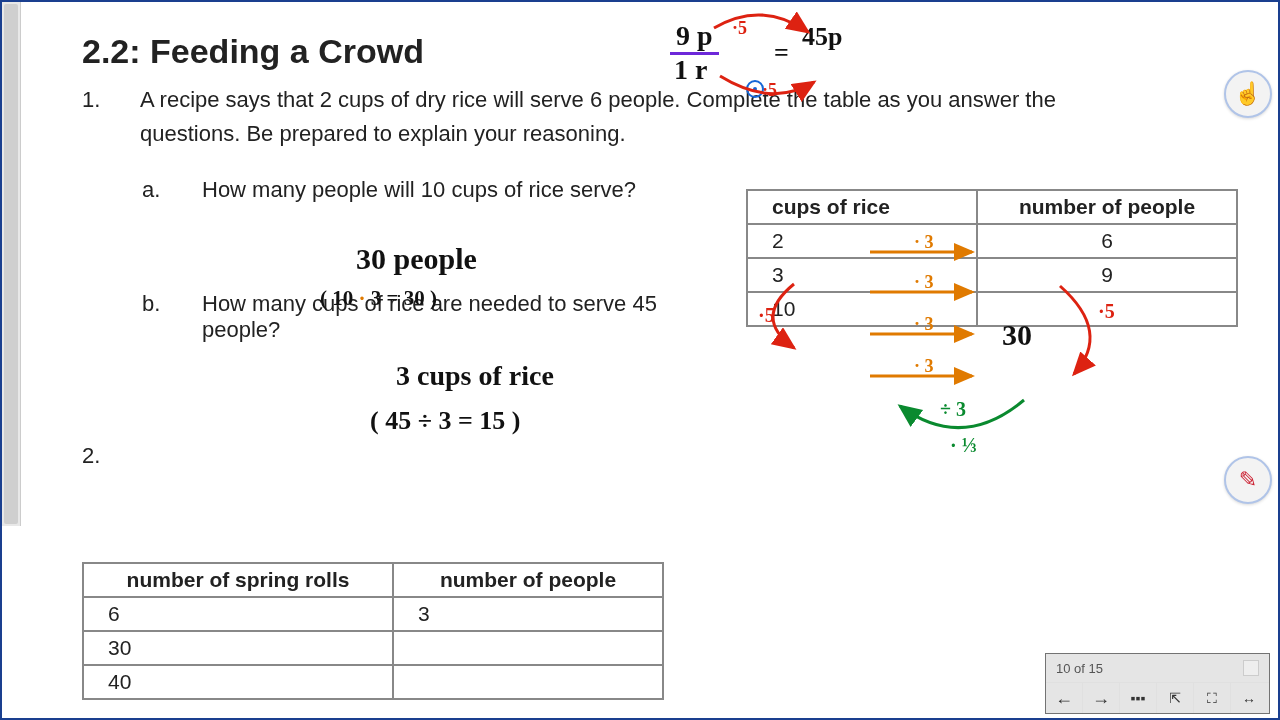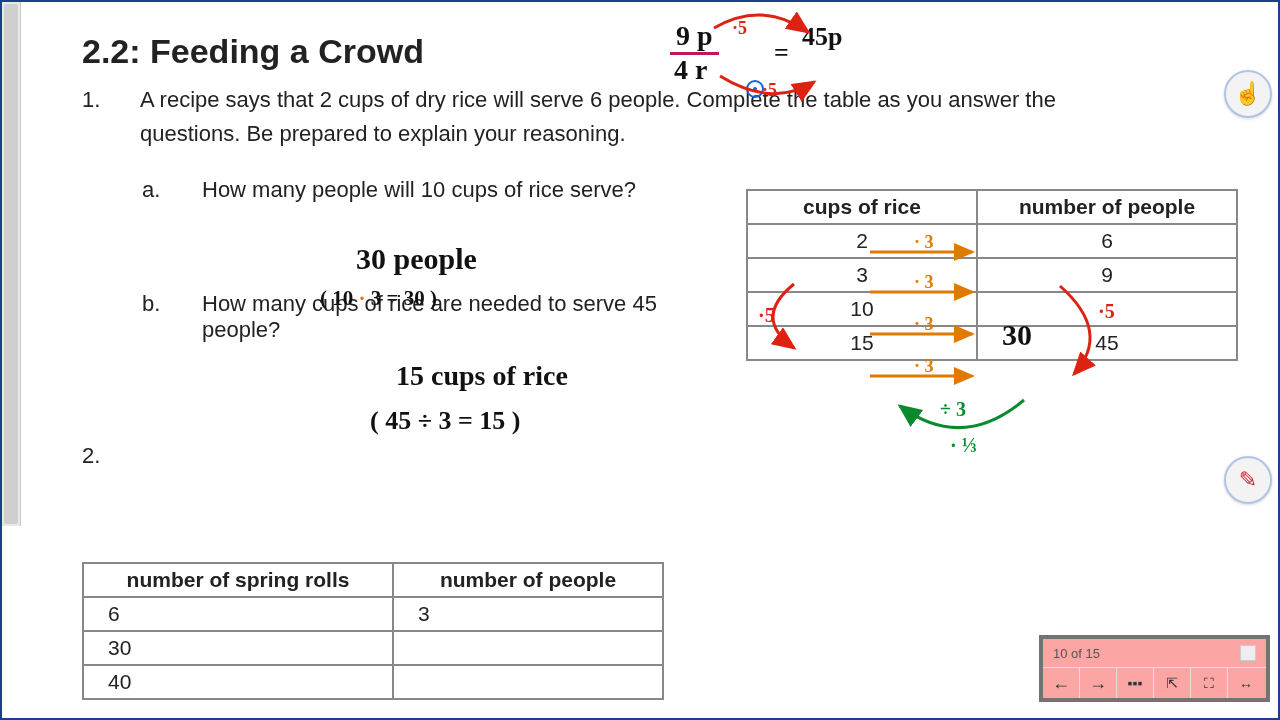--- a/index.html
+++ b/index.html
@@ -53,21 +53,21 @@
   table.data th, table.data td {
     border: 2px solid #888;
     padding: 4px 24px;
     font-size: 21px;
     text-align: left;
     background: #fff;
   }
   table.data th { font-weight: 700; text-align: center; }
   .rice-table { position: absolute; left: 744px; top: 187px; }
   .rice-table th, .rice-table td { padding: 4px 18px; }
-  .rice-table th:first-child, .rice-table td:first-child { width: 180px; text-align: center; }
+  .rice-table th:first-child, .rice-table td:first-child { width: 180px; text-align: left; }
   .rice-table th:last-child, .rice-table td:last-child { width: 210px; text-align: center; }
   .rolls-table { position: absolute; left: 80px; top: 560px; }
   .rolls-table th:first-child, .rolls-table td:first-child { width: 260px; }
   .rolls-table th:last-child, .rolls-table td:last-child { width: 220px; }
 
   
   .hw { position: absolute; font-family: "Comic Sans MS", "Bradley Hand", cursive; font-weight: 600; }
   .black { color: #111; }
   .orangeDot { color: #e07a00; }
   .orange { color: #e07a00; font-weight: 700; }
@@ -82,22 +82,22 @@
     border: 2px solid #b0c4e8;
     box-shadow: 0 1px 3px rgba(0,0,0,0.15);
     display:flex; align-items:center; justify-content:center;
     font-size: 22px; color:#555;
   }
   .tool-hand { top: 68px; }
   .tool-pen  { top: 454px; }
 
   
   .nav {
-    position: absolute; right: 8px; bottom: 16px;
-    border: 4px solid #737373; background:#fca5a5;
+    position: absolute; right: 8px; bottom: 4px;
+    border: 1px solid #737373; background:#e5e5e5;
     font-size: 13px; color:#555;
   }
   .nav .page {
     padding: 6px 10px;
     border-bottom: 1px solid #e0e0e0;
     display:flex; justify-content:space-between; align-items:center;
     gap: 140px;
   }
   .nav .close { width:14px;height:14px;background:#eee;border:1px solid #ccc; }
   .nav .btns { display:flex; }
@@ -166,24 +166,20 @@
         <td>6</td>
       </tr>
   <tr>
         <td>3</td>
         <td>9</td>
       </tr>
   <tr>
         <td>10</td>
         <td style="color:transparent">30</td>
       </tr>
-  <tr>
-        <td>15</td>
-        <td>45</td>
-      </tr>
 </tbody>
   </table>
 
 <table class="data rolls-table">
   <tbody>
       <tr>
     <th>number of spring rolls</th>
     <th>number of people</th>
   </tr>
   <tr>
@@ -194,33 +190,33 @@
         <td>30</td>
         <td></td>
       </tr>
   <tr>
         <td>40</td>
         <td></td>
       </tr>
 </tbody>
   </table>
 
-<span class="hw black" style="left:668px; top:18px; font-size:28px; border-bottom:3px solid #be185d; padding:0 6px">9 p</span>
-<span class="hw black" style="left:672px; top:52px; font-size:28px">4 r</span>
+<span class="hw black" style="left:668px; top:18px; font-size:28px; border-bottom:3px solid #6d28d9; padding:0 6px">9 p</span>
+<span class="hw black" style="left:672px; top:52px; font-size:28px">1 r</span>
 <span class="hw black" style="left:772px; top:36px; font-size:26px">=</span>
 <span class="hw black" style="left:800px; top:20px; font-size:26px">45p</span>
 <span class="hw red" style="left:730px; top:16px; font-size:18px">·5</span>
 <span class="hw red" style="left:760px; top:78px; font-size:18px">·5</span>
 
 <span class="hw black" style="left:354px; top:240px; font-size:30px">30 people</span>
 <span class="hw" style="left:318px; top:284px; font-size:21px">
   <span class="black">( 10</span><span class="orangeDot"> · </span><span class="black">3 = 30 )</span>
 </span>
 
-<span class="hw black" style="left:394px; top:358px; font-size:28px">15 cups of rice</span>
+<span class="hw black" style="left:394px; top:358px; font-size:28px">3 cups of rice</span>
 <span class="hw black" style="left:368px; top:404px; font-size:26px">( 45 ÷ 3 = 15 )</span>
 
 <span class="hw black" style="left:1000px; top:316px; font-size:30px">30</span>
 
 <span class="hw orange" style="left:912px; top:230px; font-size:18px">· 3</span>
 <span class="hw orange" style="left:912px; top:270px; font-size:18px">· 3</span>
 <span class="hw orange" style="left:912px; top:312px; font-size:18px">· 3</span>
 <span class="hw orange" style="left:912px; top:354px; font-size:18px">· 3</span>
 
 <span class="hw red" style="left:756px; top:302px; font-size:20px">·5</span>

